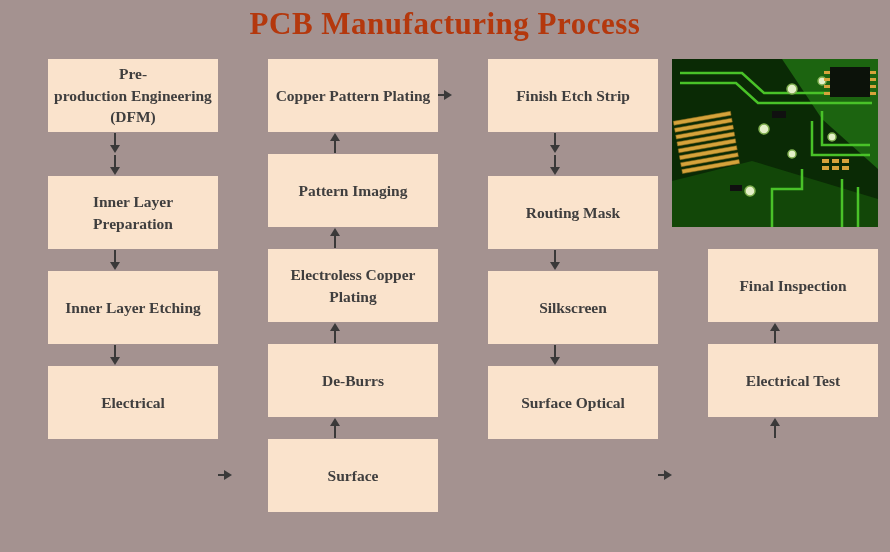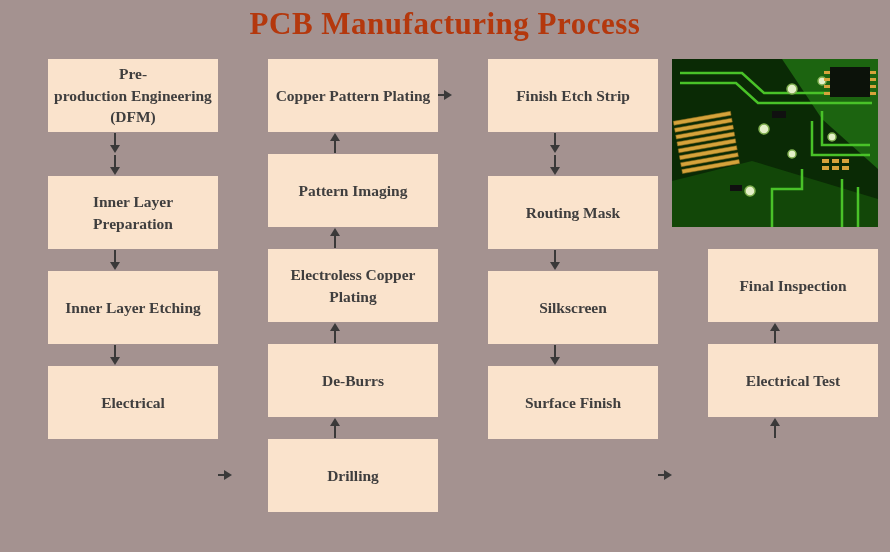--- a/index.html
+++ b/index.html
@@ -137,21 +137,21 @@
       <div class="box">
           <span>De-Burrs</span>
         </div>
       <div class="gap">
         <div class="varrow">
             <div class="tri-up"></div>
             <div class="vline"></div>
           </div>
       </div>
       <div class="box">
-          <span>Drilling</span>
+          <span>Surface</span>
         </div>
     </div>
 
     <div class="col">
       <div class="box">
           <span>Finish Etch Strip</span>
         </div>
       <div class="gap">
         <div class="varrow">
             <div class="vline"></div>
@@ -176,21 +176,21 @@
       <div class="box">
           <span>Silkscreen</span>
         </div>
       <div class="gap">
         <div class="varrow">
             <div class="vline"></div>
             <div class="tri-down"></div>
           </div>
       </div>
       <div class="box">
-          <span>Surface Finish</span>
+          <span>Surface Optical</span>
         </div>
     </div>
 
     <div class="col">
       <div class="img-slot">
         <svg viewBox="0 0 206 168" xmlns="http://www.w3.org/2000/svg" role="img" aria-label="PCB close-up photo">
           <rect width="206" height="168" fill="#0a2a05"></rect>
           <polygon points="110,0 206,0 206,110 150,60" fill="#1c6410"></polygon>
           <polygon points="0,122 80,102 206,140 206,168 0,168" fill="#124708"></polygon>
           <g stroke="#49c228" stroke-width="2.5" fill="none">

